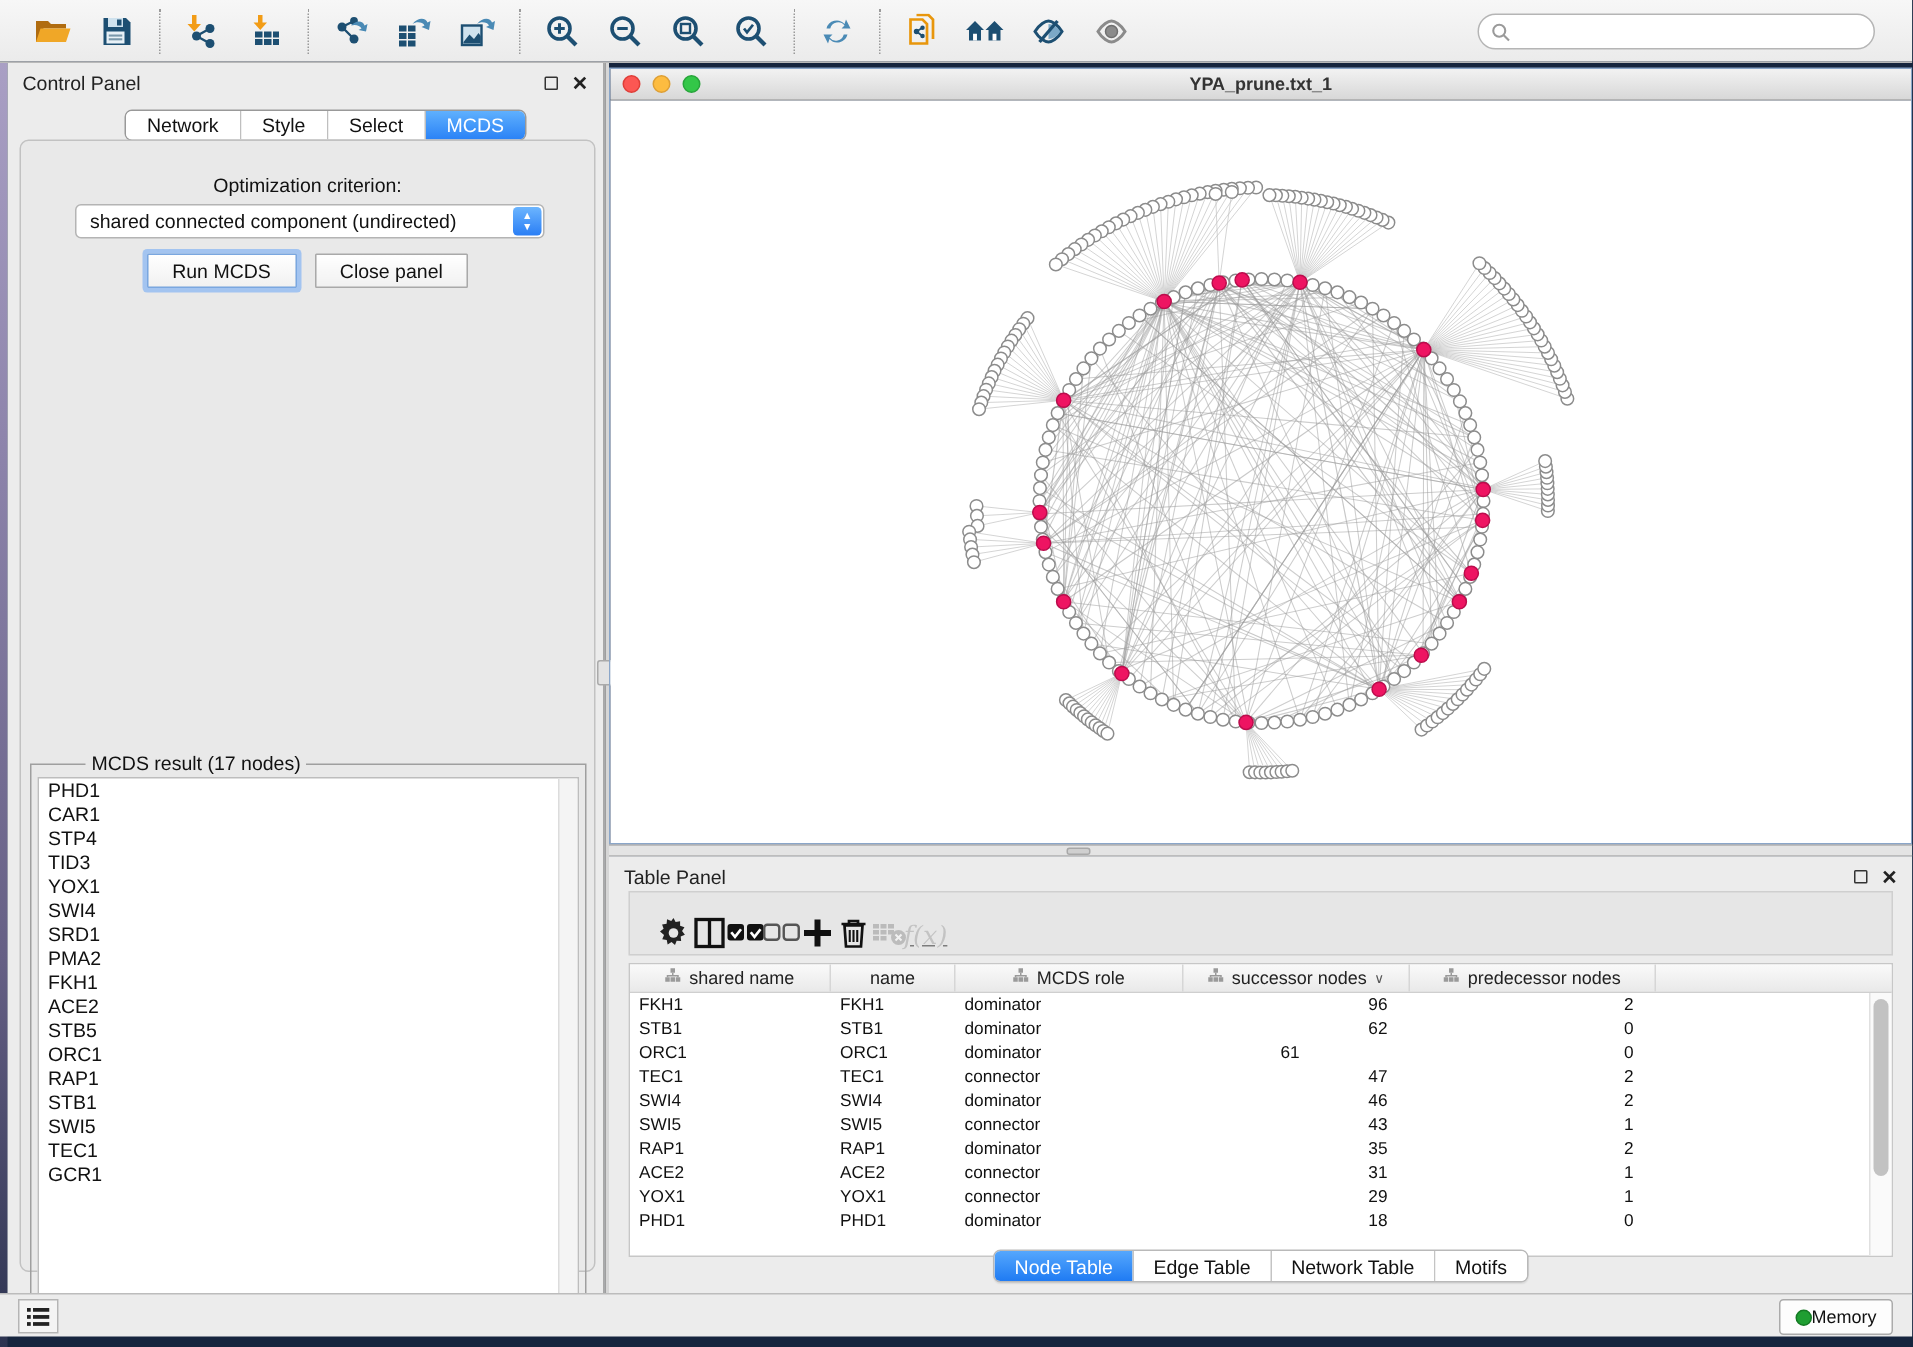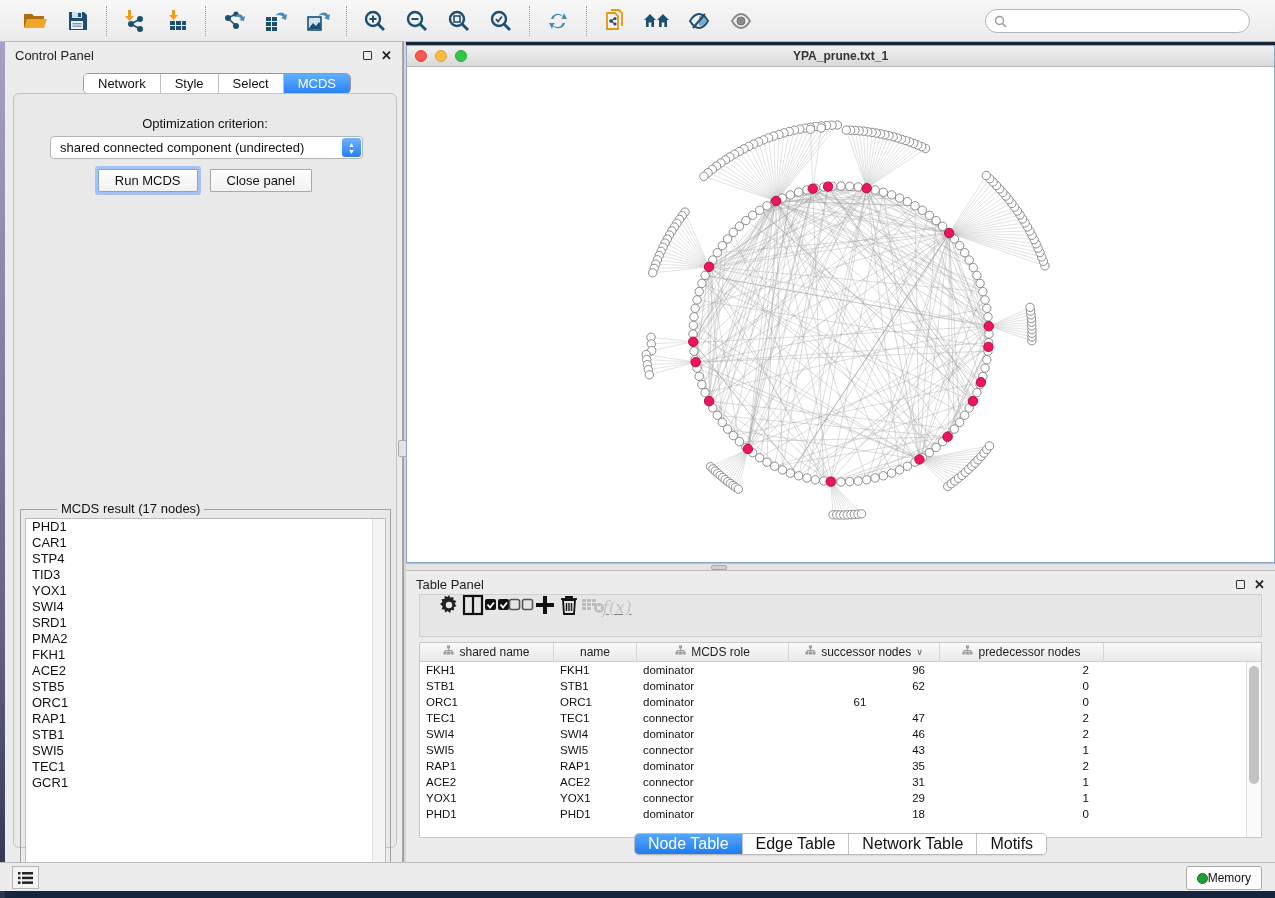--- a/index.html
+++ b/index.html
@@ -84,40 +84,40 @@
   .net-title{font-size:12px;font-weight:bold;color:#333;}
   .net-canvas{position:relative;width:100%;height:495px;background:#fff;}
 
   .h-splitter{position:absolute;left:406px;top:563px;width:869px;height:8px;background:#e4e4e4;
     border-top:1px solid #bdbdbd;border-bottom:1px solid #bdbdbd;}
   .h-handle{position:absolute;left:305px;top:1px;width:16px;height:5px;background:#cfcfcf;border:1px solid #a8a8a8;border-radius:2px;}
 
   
   .table-panel{position:absolute;left:406px;top:571px;width:869px;height:291px;background:#ececec;}
   .tp-toolbar{position:absolute;left:13px;top:23px;width:843px;height:43px;background:#e6e6e6;
-    border:1px solid #cfcfcf;display:flex;align-items:flex-start;padding-left:17px;text-decoration:underline;}
+    border:1px solid #cfcfcf;display:flex;align-items:flex-end;padding-left:17px;text-decoration:underline;}
   .tp-ic{display:flex;align-items:center;justify-content:center;width:24px;height:24px;}
   .tp-ic.disabled{opacity:.45;}
   .fx-label{font-size:17px;color:#9a9a9a;font-style:italic;font-family:"DejaVu Serif",serif;}
 
   .grid-wrap{position:absolute;left:13px;top:71px;width:843px;height:196px;background:#fff;border:1px solid #c7c7c7;}
   .grid-header{display:flex;height:19px;background:linear-gradient(#fafafa,#e9e9e9);border-bottom:1px solid #cfcfcf;}
   .gh-cell{display:flex;align-items:center;justify-content:center;gap:5px;font-size:12px;color:#222;
     border-right:1px solid #d6d6d6;height:100%;}
   .gh-cell .sortv{font-size:9px;color:#555;}
   .grid-body{position:absolute;left:0;top:19px;right:15px;bottom:0;overflow:hidden;}
   .grid-row{display:flex;height:16px;}
   .g-cell{font-size:11.5px;color:#111;height:16px;line-height:16px;padding:0 6px;white-space:nowrap;overflow:hidden;}
   .g-cell.num{text-align:right;padding-right:15px;}
   .grid-vscroll{position:absolute;right:0;top:19px;width:15px;bottom:0;background:#fafafa;border-left:1px solid #e0e0e0;}
   .grid-thumb{position:absolute;left:2px;top:4px;width:10px;height:118px;background:#c2c2c2;border-radius:5px;}
 
   .tp-tabs{position:absolute;left:0;top:262px;width:100%;display:flex;justify-content:center;}
   .tp-seg{display:flex;height:22px;border:1px solid #b9b9b9;border-radius:5px;overflow:hidden;background:#fff;box-shadow:0 1px 1px rgba(0,0,0,.08);}
-  .tp-seg .seg{display:flex;align-items:center;padding:0 13px;font-size:16px;color:#111;border-right:1px solid #c4c4c4;background:#fff;}
+  .tp-seg .seg{display:flex;align-items:center;padding:0 13px;font-size:13px;color:#111;border-right:1px solid #c4c4c4;background:#fff;}
   .tp-seg .seg:last-child{border-right:none;}
   .tp-seg .seg.active{background:linear-gradient(#55a7fd,#1f7bf3);color:#fff;}
 
   
   .status-bar{position:absolute;left:0;top:862px;width:1275px;height:29px;background:#ececec;border-top:1px solid #bcbcbc;}
   .list-btn{position:absolute;left:12px;top:3px;width:27px;height:23px;background:#f4f4f4;border:1px solid #b5b5b5;
     display:flex;align-items:center;justify-content:center;}
   .memory-btn{position:absolute;right:13px;top:3px;height:24px;background:#fdfdfd;border:1px solid #ababab;border-radius:3px;
     display:flex;align-items:center;gap:0;padding:0 10px;font-size:12px;color:#111;}
   .mem-dot{width:11px;height:11px;border-radius:50%;background:#1f9e32;border:1px solid #157a24;}

